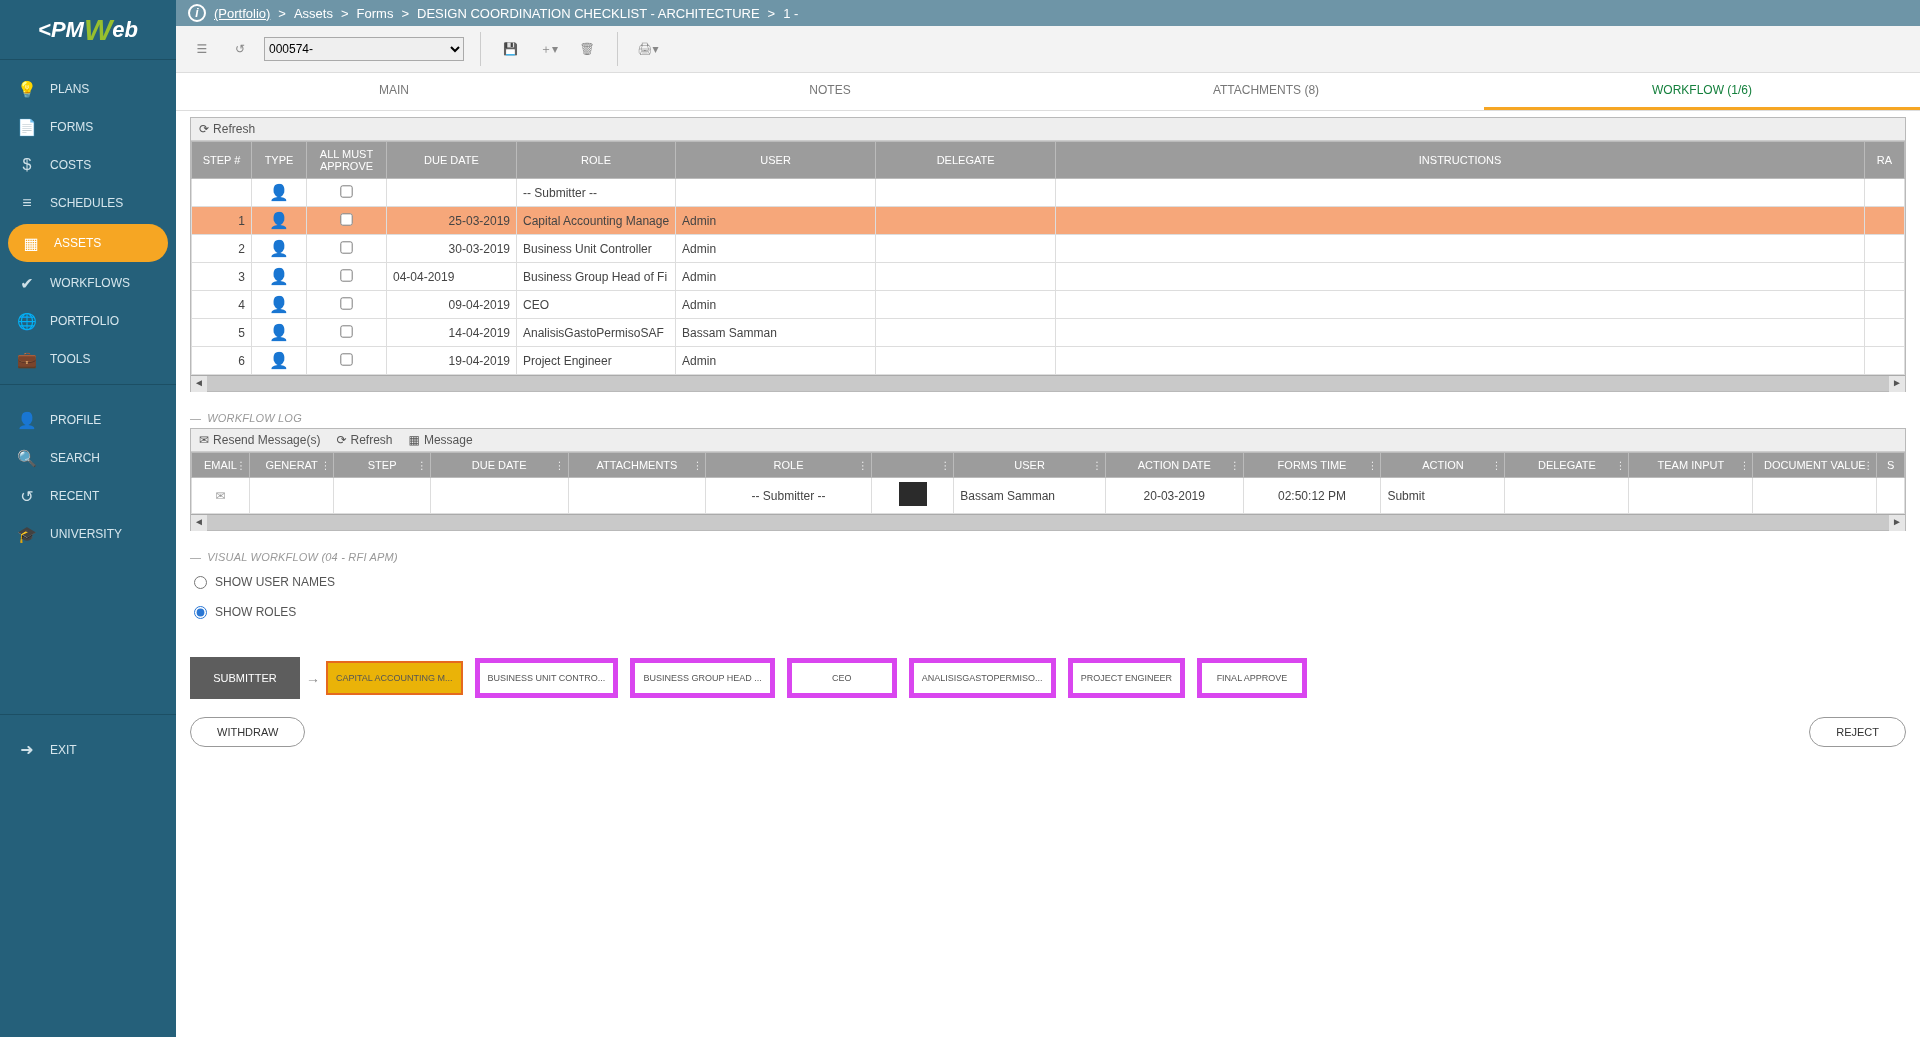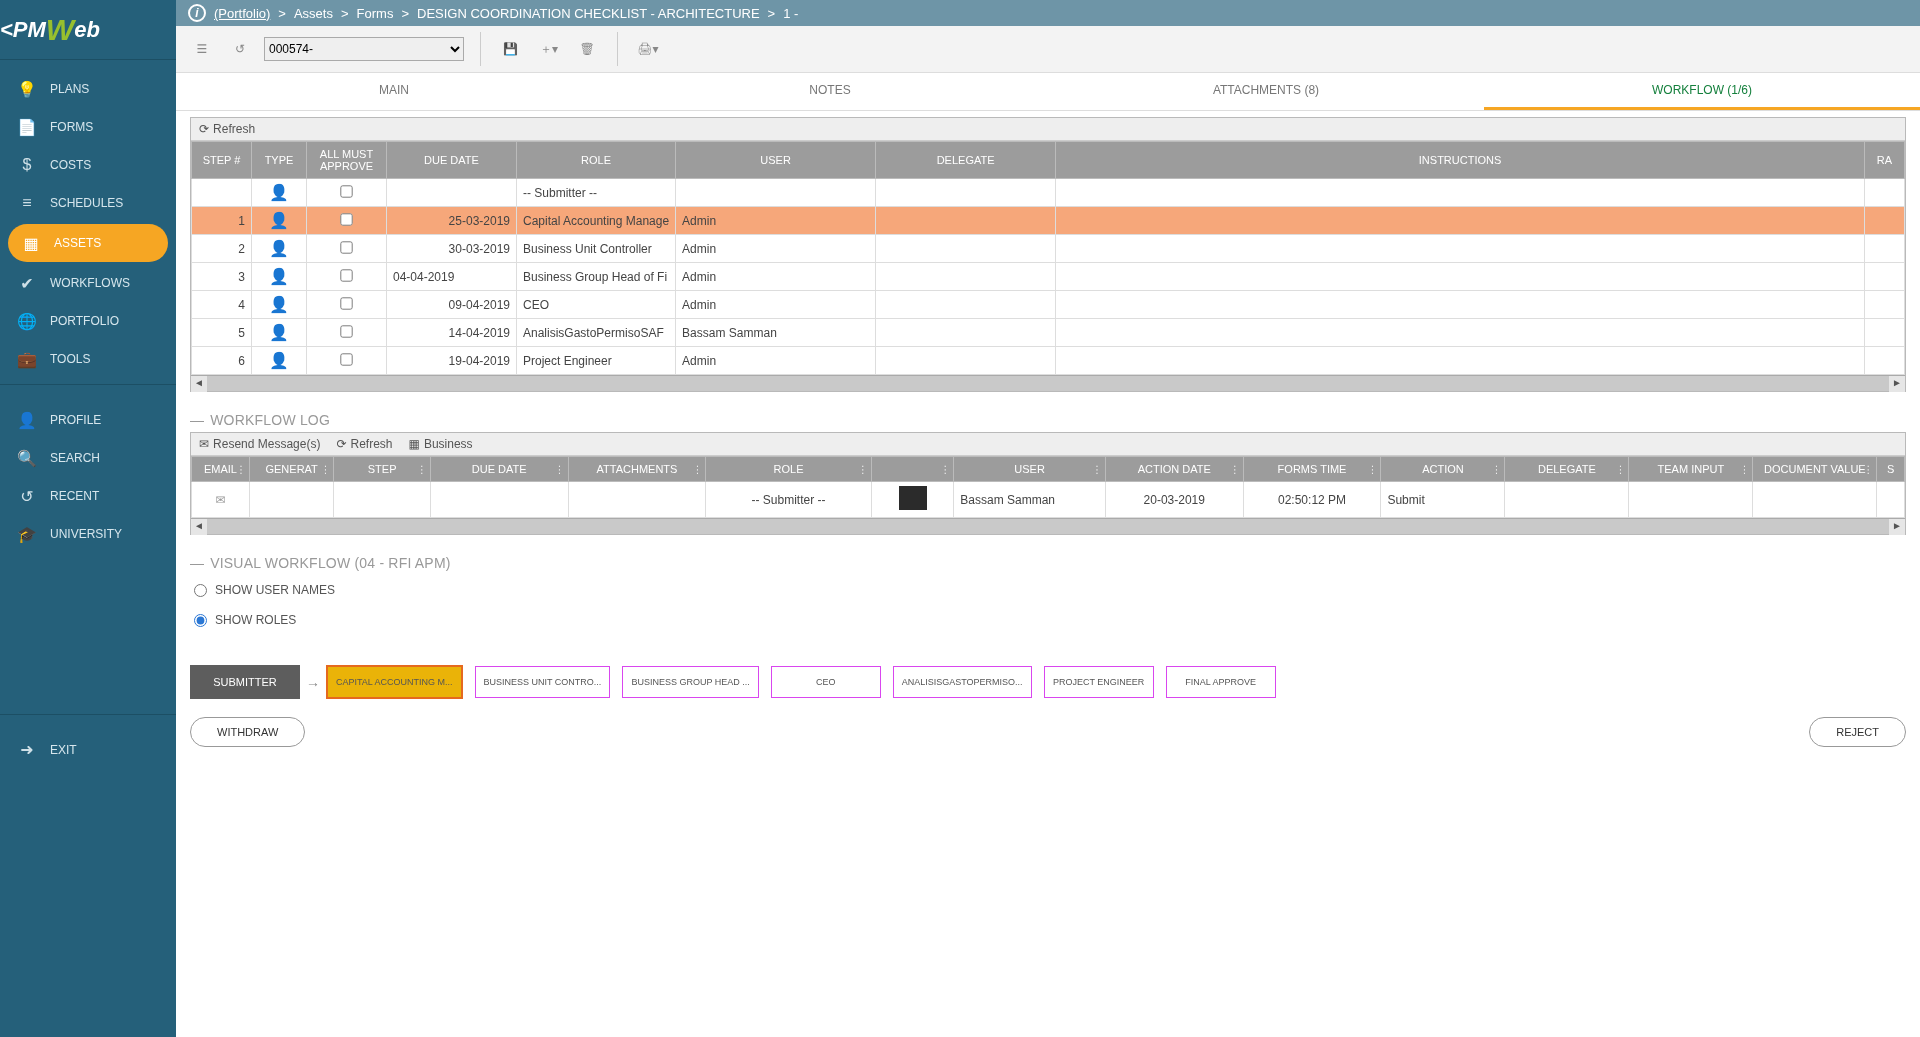--- a/index.html
+++ b/index.html
@@ -1,19 +1,19 @@
 <!DOCTYPE html>
 <html><head>
 <meta charset="utf-8">
 <style>
 * { margin:0; padding:0; box-sizing:border-box; font-family: Arial, Helvetica, sans-serif; }
 body { background:#fff; font-size:12px; color:#444; }
 .app { display:flex; height:100vh; }
 .sidebar { width:176px; background:#25607a; color:#d6e6ed; display:flex; flex-direction:column; }
-.logo { height:60px; display:flex; align-items:center; font-size:22px; font-style:italic; font-weight:bold; color:#fff; border-bottom:1px solid #1c4f64; }
+.logo { height:60px; display:flex; align-items:center; justify-content:center; font-size:22px; font-style:italic; font-weight:bold; color:#fff; border-bottom:1px solid #1c4f64; }
 .logo .w { color:#97bf2e; font-size:30px; }
 .nav { flex:1; padding-top:10px; }
 .nav-item { display:flex; align-items:center; gap:14px; padding:10px 18px; cursor:pointer; font-size:12px; color:#d6e6ed; }
 .nav-item.active { background:#f6a623; color:#fff; border-radius:22px; margin:2px 8px; padding:10px 14px; }
 .nav-item.active .nav-icon { color:#fff; }
 .nav-icon { width:18px; height:18px; display:inline-flex; align-items:center; justify-content:center; font-size:16px; color:#cfe0e7; }
 .nav-divider { height:1px; background:#1c4f64; margin:6px 0; }
 .main { flex:1; display:flex; flex-direction:column; overflow:hidden; }
 .breadcrumb-bar { background:#6e95a7; color:#fff; padding:4px 12px; display:flex; align-items:center; gap:8px; font-size:13px; }
 .breadcrumb-bar a { color:#fff; text-decoration:underline; }
@@ -30,27 +30,27 @@
 .panel-toolbar { background:#eee; border-bottom:1px solid #ccc; padding:4px 8px; display:flex; align-items:center; gap:16px; font-size:12px; color:#555; }
 .panel-toolbar .tb-btn { display:inline-flex; align-items:center; gap:4px; cursor:pointer; }
 .group-hint { background:#fff; border-bottom:1px solid #ccc; padding:6px 8px; font-size:12px; color:#555; }
 table.grid { width:100%; border-collapse:collapse; font-size:12px; }
 table.grid th { background:#9c9c9c; color:#fff; padding:6px 4px; font-weight:normal; font-size:11px; border:1px solid #bbb; text-align:center; position:relative; }
 table.grid td { border:1px solid #ddd; padding:4px 6px; text-align:left; white-space:nowrap; overflow:hidden; }
 table.grid tr.highlight td { background:#f6a77a; }
 .scroll-strip { background:#c9c9c9; height:16px; position:relative; border-top:1px solid #aaa; }
 .scroll-strip .arrow { position:absolute; top:0; width:16px; height:16px; background:#e6e6e6; text-align:center; line-height:14px; color:#555; font-size:10px; }
 .scroll-strip .arrow.left{ left:0; } .scroll-strip .arrow.right{ right:0; }
-.section-title { font-size:14px; color:#999; letter-spacing:0.2px; margin:6px 0 4px; display:flex; align-items:center; gap:6px; }
+.section-title { font-size:11px; color:#999; letter-spacing:0.2px; margin:6px 0 4px; display:flex; align-items:center; gap:6px;font-style:italic; }
 .section-title::before { content:"—"; color:#999; }
 .dots { position:absolute; right:4px; top:50%; transform:translateY(-50%); color:#eee; font-size:10px; letter-spacing:-1px; }
 .radio-row { padding:8px 4px; font-size:12px; color:#555; display:flex; align-items:center; gap:8px; }
 .radio-row input { accent-color:#2a77d4; }
 .flow { display:flex; align-items:center; gap:12px; flex-wrap:wrap; margin-top:30px; }
-.flow-box { border:1px solid #d946ef; background:#fff; padding:10px 8px; min-width:110px; text-align:center; font-size:9px; color:#555; text-transform:uppercase; }
+.flow-box { border:5px solid #d946ef; background:#fff; padding:10px 8px; min-width:110px; text-align:center; font-size:9px; color:#555; text-transform:uppercase; }
 .flow-box.submitter { background:#5d5d5d; color:#fff; border-color:#5d5d5d; font-size:11px; }
 .flow-box.current { background:#eab308; border:2px solid #e5691f; }
 .action-row { display:flex; justify-content:space-between; margin-top:18px; }
 .pill-btn { border:1px solid #999; border-radius:20px; background:#fff; padding:8px 26px; font-size:11px; color:#333; cursor:pointer; }
 .person-icon { color:#8a8a8a; font-size:16px; }
 .avatar { width:28px; height:24px; background:#2b2b2b; display:inline-block; }
 .arrow-conn { color:#888; font-size:14px; margin:0 -6px; }
 input[type=checkbox]{ transform:scale(0.95); }
 </style>
 </head>
@@ -279,21 +279,21 @@
           <span class="tb-btn">
               <span>✉</span> 
               <span>Resend Message(s)</span>
             </span>
           <span class="tb-btn">
               <span>⟳</span> 
               <span>Refresh</span>
             </span>
           <span class="tb-btn">
               <span>▦</span> 
-              <span>Business</span>
+              <span>Message</span>
             </span>
         </div>
         <table class="grid">
           <thead>
             <tr>
               <th style="width:40px"><span>EMAIL</span><span class="dots">⋮</span></th>
               <th style="width:55px"><span>GENERAT</span><span class="dots">⋮</span></th>
               <th style="width:70px"><span>STEP</span><span class="dots">⋮</span></th>
               <th style="width:100px"><span>DUE DATE</span><span class="dots">⋮</span></th>
               <th style="width:100px"><span>ATTACHMENTS</span><span class="dots">⋮</span></th>

